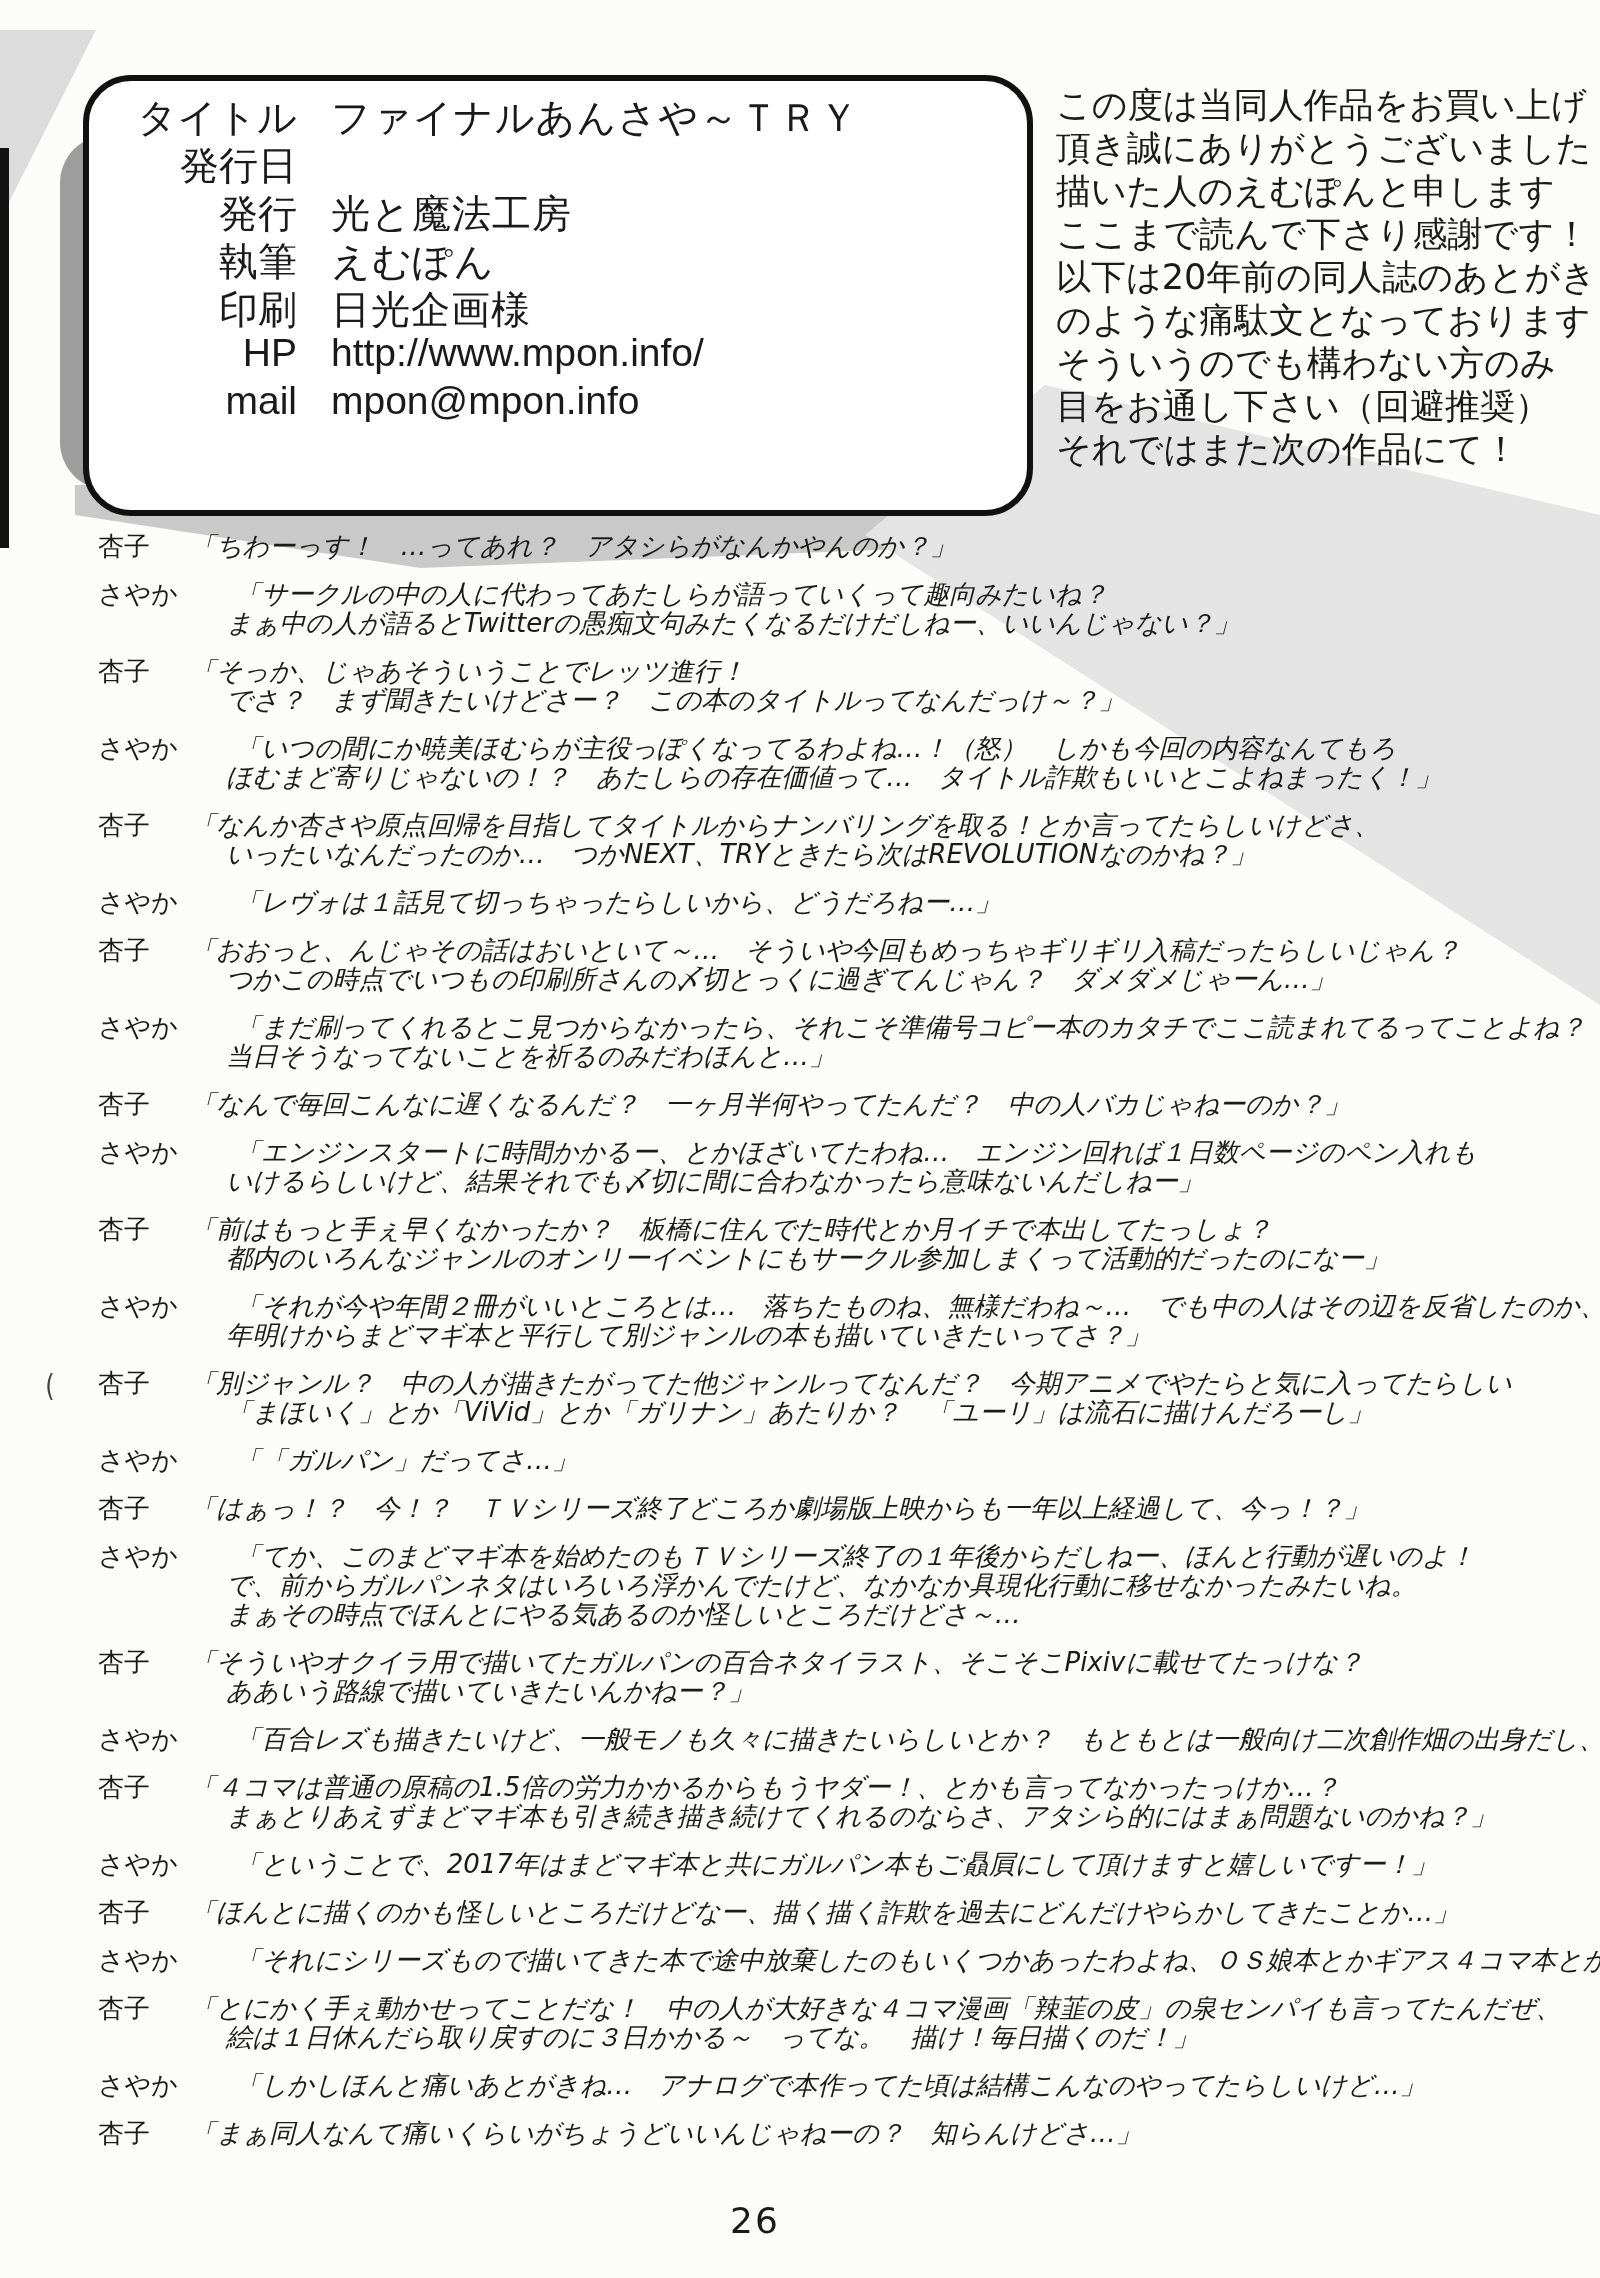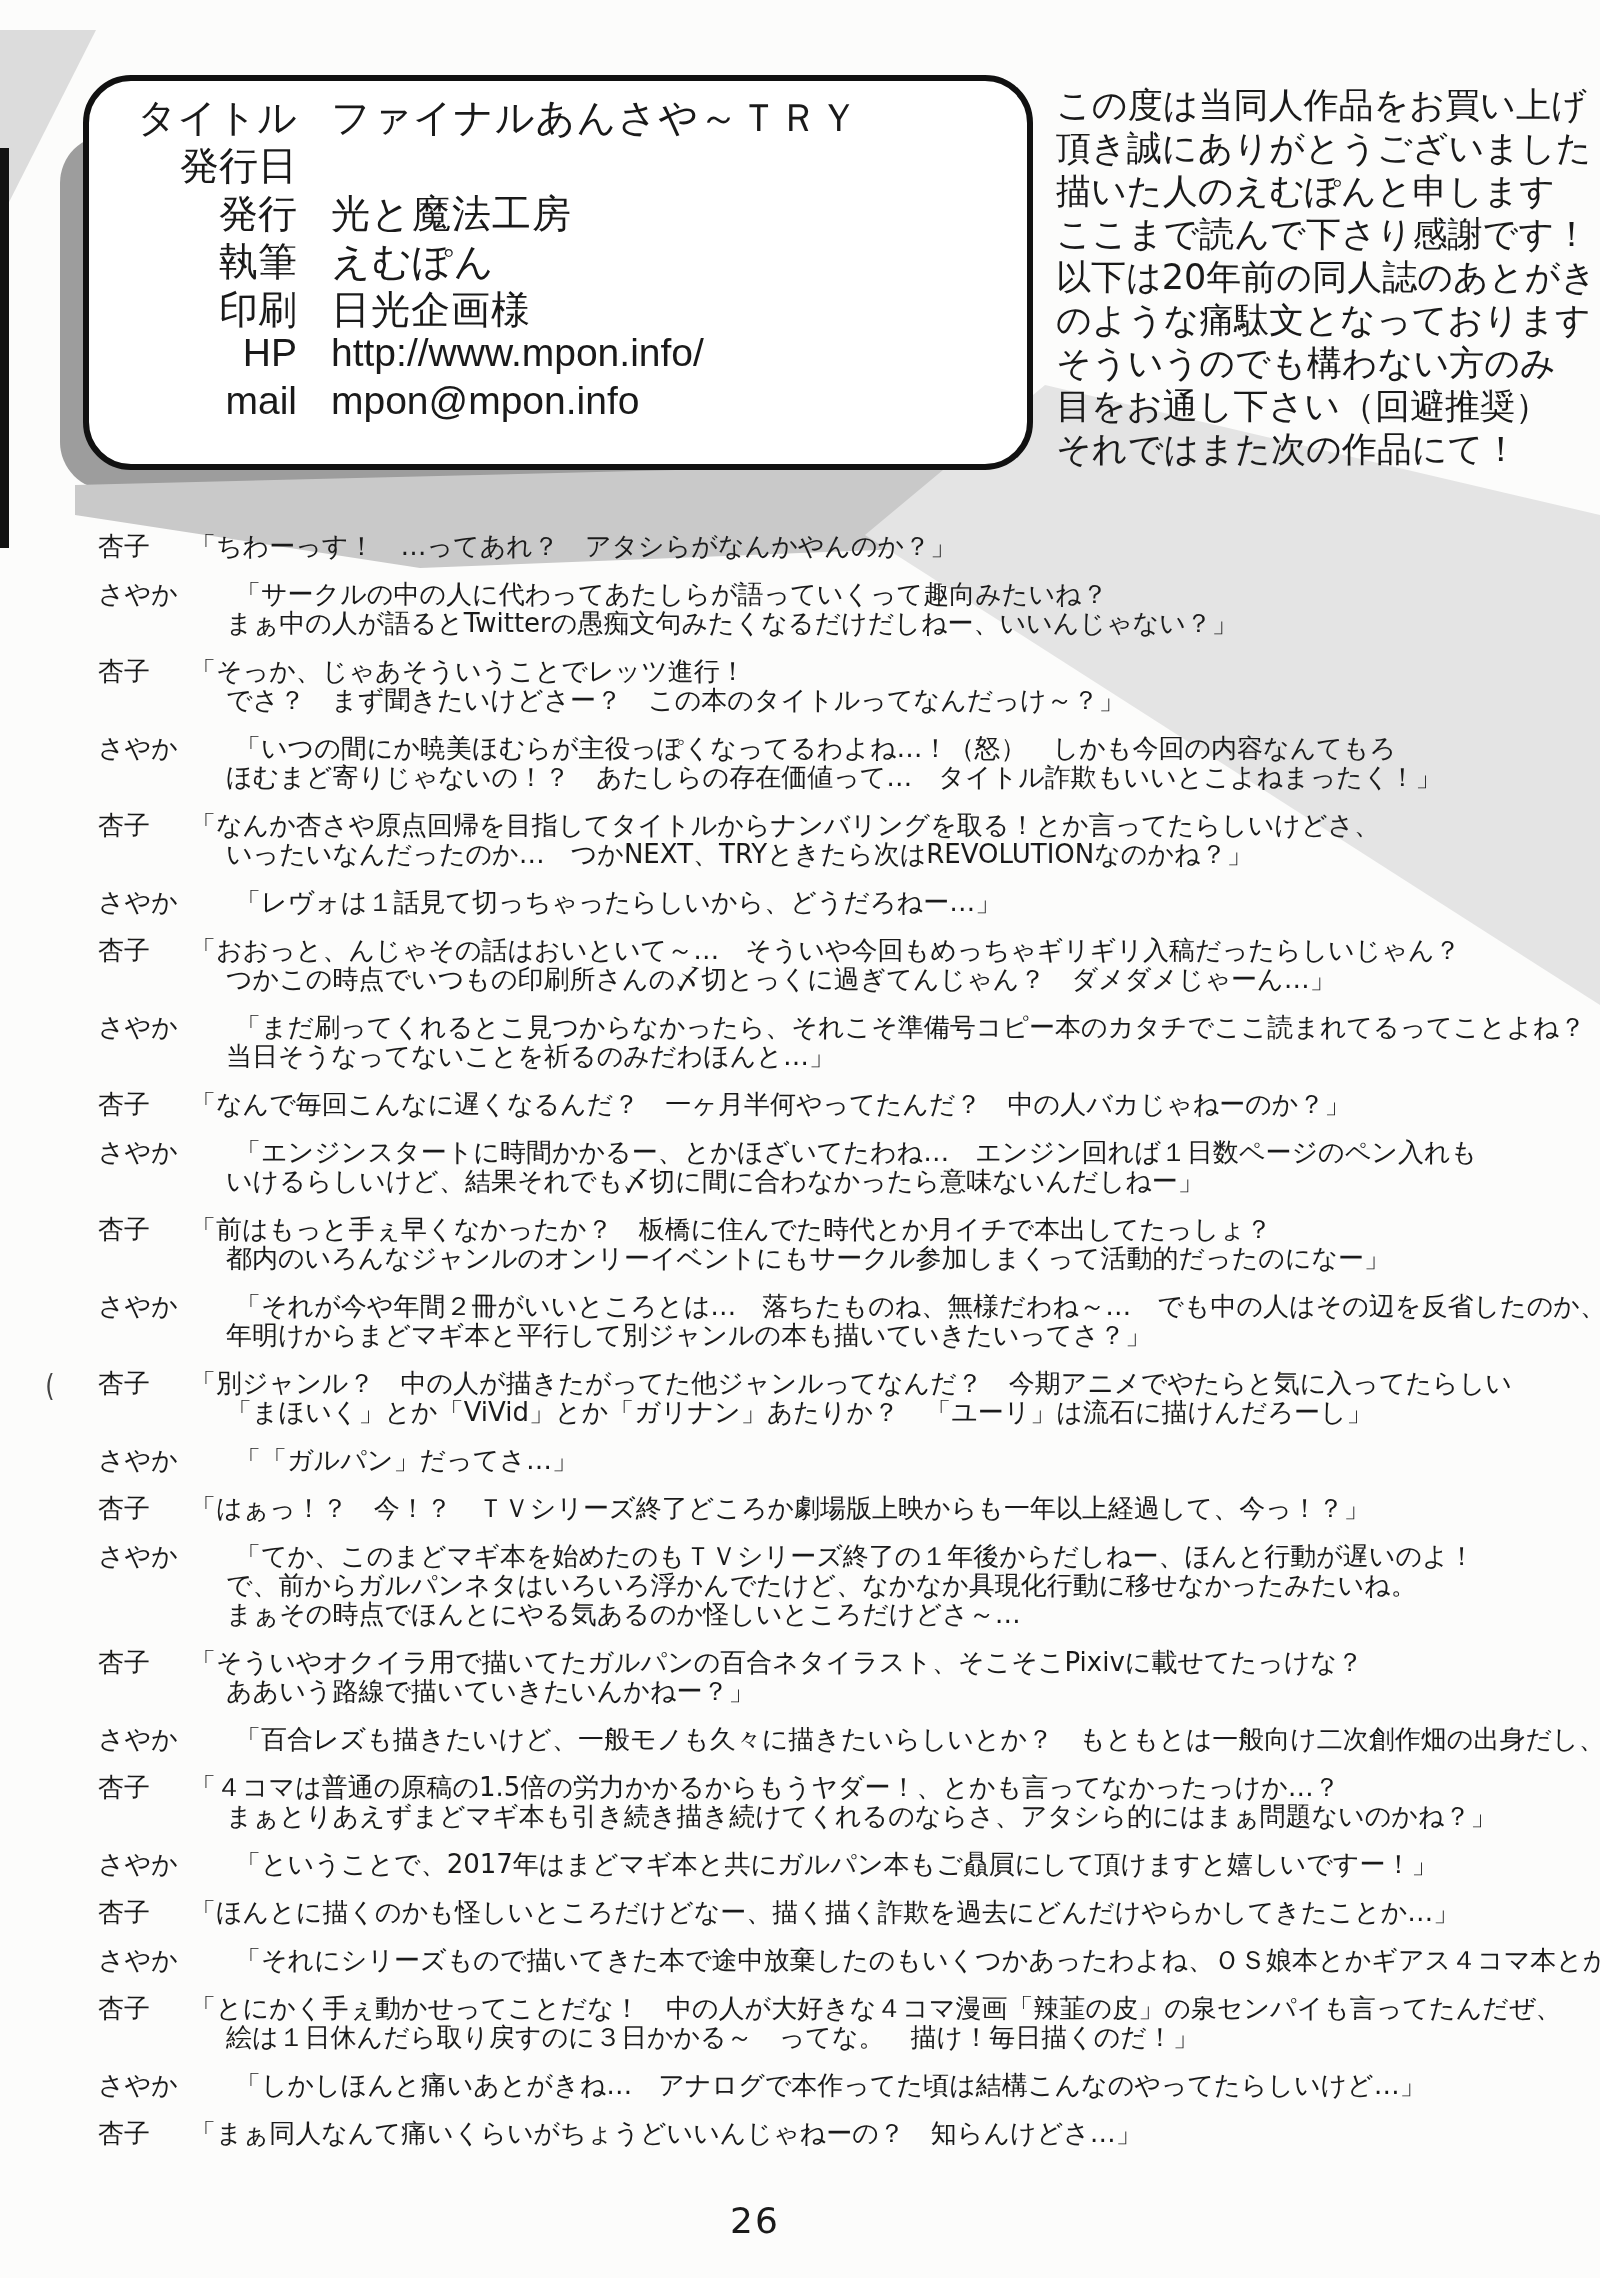--- a/index.html
+++ b/index.html
@@ -35,40 +35,40 @@
     background:#c9c9c9;
     clip-path:polygon(75px 485px,1000px 462px,1130px 540px,420px 568px,75px 515px);
   }
   .right-swath{
     position:absolute;left:0;top:0;width:1600px;height:2278px;
     background:#e4e4e4;
     clip-path:polygon(1045px 385px,1600px 515px,1600px 1005px,865px 535px);
   }
   
   .colophon{
-    position:absolute;left:83px;top:75px;width:950px;height:395px;
+    position:absolute;left:83px;top:75px;width:950px;height:441px;
     background:#ffffff;border:6px solid #111;border-radius:48px;
     box-sizing:border-box;
   }
   .colophon .rows{position:absolute;left:0;top:10px;width:100%;}
   .colophon .row{display:flex;align-items:baseline;height:48px;font-size:39px;}
   .colophon .label{width:190px;margin-left:18px;text-align:right;white-space:nowrap;flex:none;}
   .colophon .value{margin-left:34px;white-space:nowrap;letter-spacing:1px;}
   .colophon .row.mono .label,
   .colophon .row.mono .value{font-family:Liberation Sans, sans-serif;letter-spacing:0;}
   
   .intro{
     position:absolute;left:1056px;top:84px;width:540px;
     font-size:35px;line-height:43px;white-space:nowrap;
   }
   
   .dialogue{position:absolute;left:0;top:532px;width:1600px;}
   .turn{position:relative;margin-bottom:19px;}
   .turn .speaker{position:absolute;left:98px;top:0;font-size:26px;line-height:29px;}
-  .turn .line{font-size:26px;line-height:29px;white-space:nowrap;}
+  .turn .line{font-size:26px;line-height:29px;white-space:nowrap;font-style:italic;}
   .turn.k .line.first{margin-left:190px;}
   .turn.s .line.first{margin-left:235px;}
   .turn .line.cont{margin-left:226px;}
   
   .page-number{
     position:absolute;left:700px;top:2200px;width:110px;
     text-align:center;font-size:36px;letter-spacing:2px;
   }
 </style>
 </head>

